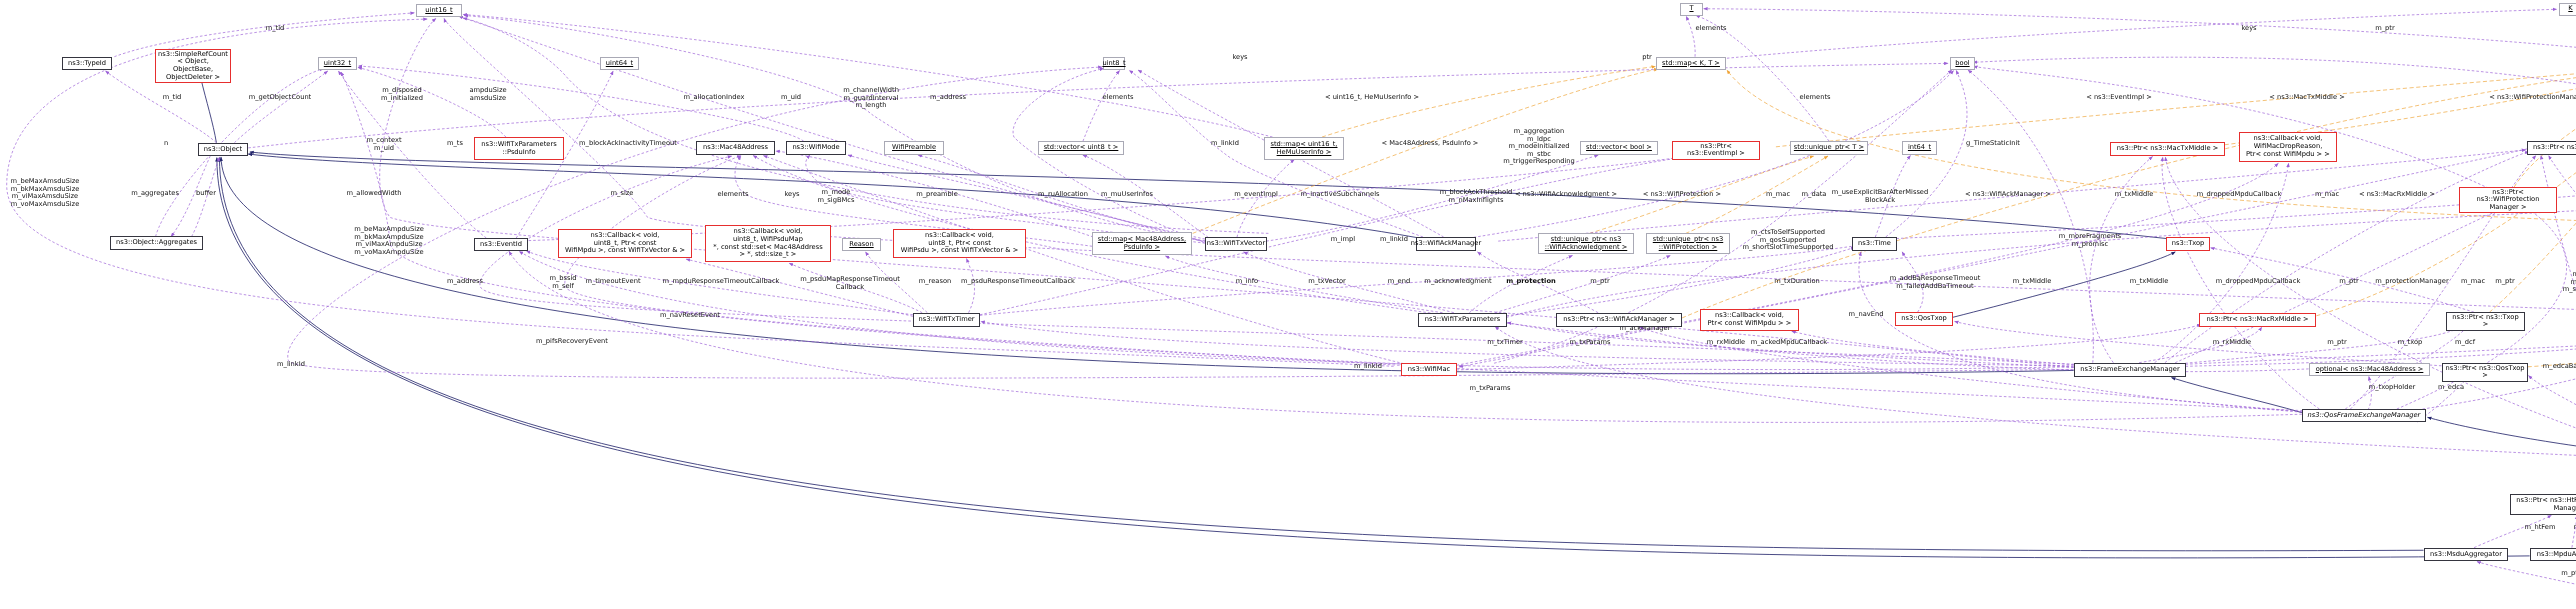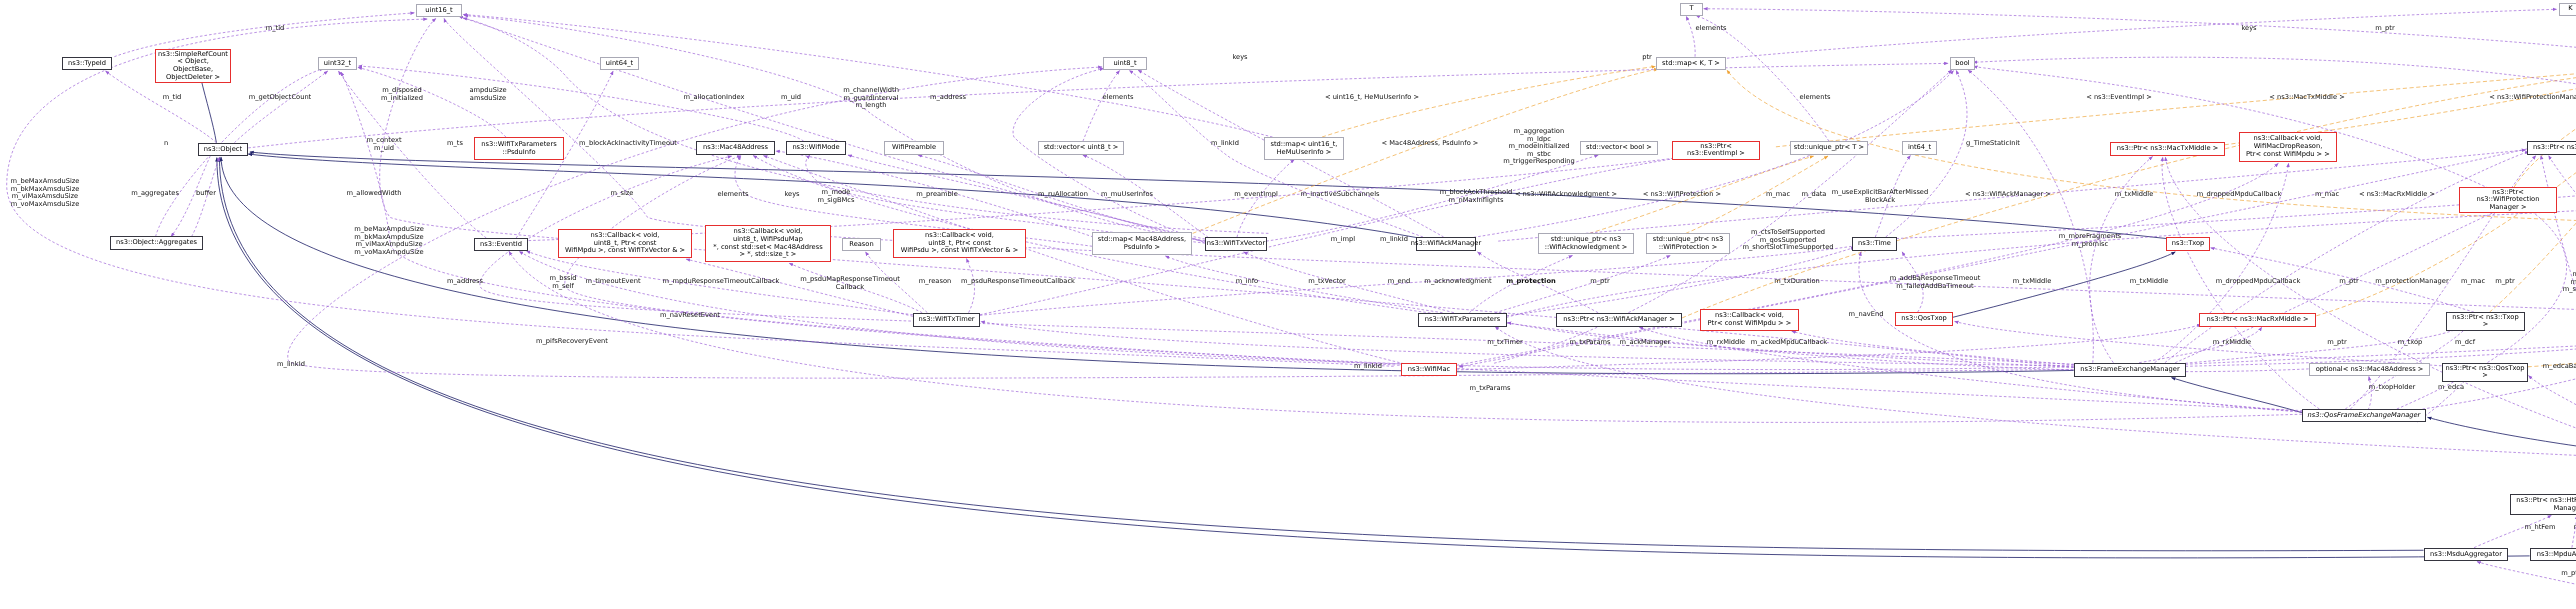--- a/index.html
+++ b/index.html
@@ -2,21 +2,21 @@
 <html style="font-size:8.2px"><head>
 <meta charset="utf-8">
 <style>
   html,body{margin:0;padding:0;background:#ffffff;}
   #canvas{position:relative;width:3609px;height:610px;background:#ffffff;overflow:hidden;
           font-family:"DejaVu Sans","Liberation Sans",sans-serif;}
   #edge-layer{position:absolute;left:0;top:0;}
   .node{position:absolute;display:flex;align-items:center;justify-content:center;
         text-align:center;background:#ffffff;color:#000;font-size:6.7px;line-height:1.16;
         white-space:pre-line;box-sizing:border-box;padding:0.5px 2.1px;z-index:3;}
-  .node.plain{border:0.5px solid #a9a9b5;}
+  .node.plain{border:0.5px solid #a9a9b5;text-decoration:underline;}
   .node.bold{border:1px solid #35353f;}
   .node.red{border:1px solid #e62e2e;}
   .elabel{position:absolute;transform:translate(-50%,-50%);color:#101010;font-size:6.7px;
           line-height:1.12;text-align:center;white-space:pre-line;z-index:2;}
 </style>
 </head>
 <body>
 
 <div id="canvas">
     <svg id="edge-layer" width="3609" height="610" viewBox="0 0 7005 1184">
@@ -266,21 +266,21 @@
 m_shortSlotTimeSupported</div>
     <div class="elabel" style="left: 1247px; top: 282px;">m_info</div>
     <div class="elabel" style="left: 1327px; top: 282px;">m_txVector</div>
     <div class="elabel" style="left: 1399px; top: 282px;">m_end</div>
     <div class="elabel" style="left: 1458px; top: 282px;">m_acknowledgment</div>
     <div class="elabel" style="left: 1531px; top: 282px; font-weight: bold;">m_protection</div>
     <div class="elabel" style="left: 1600px; top: 282px;">m_ptr</div>
     <div class="elabel" style="left: 1797px; top: 282px;">m_txDuration</div>
     <div class="elabel" style="left: 1505px; top: 343px;">m_txTimer</div>
     <div class="elabel" style="left: 1590px; top: 343px;">m_txParams</div>
-    <div class="elabel" style="left: 1645px; top: 343px;">m_ackManager</div>
+    <div class="elabel" style="left: 1645px; top: 329px;">m_ackManager</div>
     <div class="elabel" style="left: 1726px; top: 343px;">m_rxMiddle</div>
     <div class="elabel" style="left: 1789px; top: 343px;">m_ackedMpduCallback</div>
     <div class="elabel" style="left: 1368px; top: 367px;">m_linkId</div>
     <div class="elabel" style="left: 1490px; top: 389px;">m_txParams</div>
     <div class="elabel" style="left: 2090px; top: 240px;">m_moreFragments
 m_promisc</div>
     <div class="elabel" style="left: 1935px; top: 282px;">m_addBaResponseTimeout
 m_failedAddBaTimeout</div>
     <div class="elabel" style="left: 2032px; top: 282px;">m_txMiddle</div>
     <div class="elabel" style="left: 2149px; top: 282px;">m_txMiddle</div>
@@ -305,21 +305,21 @@
     <div class="elabel" style="left: 2571px; top: 574px;">m_ptr</div>
     <div class="node plain" title="uint16_t" style="left: 416px; top: 4.1px; width: 46px; min-height: 13.4px;">uint16_t</div>
     <div class="node plain" title="T" style="left: 1680px; top: 2.6px; width: 23px; min-height: 13.4px;">T</div>
     <div class="node plain" title="K" style="left: 2559px; top: 2.6px; width: 23px; min-height: 13.4px;">K</div>
     <div class="node bold" title="ns3::TypeId" style="left: 62px; top: 57px; width: 50px; min-height: 13.4px;">ns3::TypeId</div>
     <div class="node red" title="ns3::SimpleRefCount &lt; Object, ObjectBase, ObjectDeleter &gt;" style="left: 155px; top: 49px; width: 76px; min-height: 29px;">ns3::SimpleRefCount
 &lt; Object, ObjectBase,
 ObjectDeleter &gt;</div>
     <div class="node plain" title="uint32_t" style="left: 318px; top: 57px; width: 39px; min-height: 13.4px;">uint32_t</div>
     <div class="node plain" title="uint64_t" style="left: 600px; top: 57px; width: 39px; min-height: 13.4px;">uint64_t</div>
-    <div class="node plain" title="uint8_t" style="left: 1103px; top: 57px; width: 44px; min-height: 13.4px;">uint8_t</div>
+    <div class="node plain" title="uint8_t" style="left: 1103px; top: 57px; width: 22px; min-height: 13.4px;">uint8_t</div>
     <div class="node plain" title="std::map&lt; K, T &gt;" style="left: 1656px; top: 57px; width: 70px; min-height: 13.4px;">std::map&lt; K, T &gt;</div>
     <div class="node plain" title="bool" style="left: 1950px; top: 57px; width: 25px; min-height: 13.4px;">bool</div>
     <div class="node bold" title="ns3::Object" style="left: 198px; top: 143px; width: 50px; min-height: 13.4px;">ns3::Object</div>
     <div class="node red" title="ns3::WifiTxParameters ::PsduInfo" style="left: 474px; top: 137px; width: 90px; min-height: 23px;">ns3::WifiTxParameters
 ::PsduInfo</div>
     <div class="node bold" title="ns3::Mac48Address" style="left: 696px; top: 141px; width: 79px; min-height: 14px;">ns3::Mac48Address</div>
     <div class="node bold" title="ns3::WifiMode" style="left: 786px; top: 141px; width: 60px; min-height: 14px;">ns3::WifiMode</div>
     <div class="node plain" title="WifiPreamble" style="left: 884px; top: 141px; width: 60px; min-height: 14px;">WifiPreamble</div>
     <div class="node plain" title="std::vector&lt; uint8_t &gt;" style="left: 1038px; top: 141px; width: 86px; min-height: 14px;">std::vector&lt; uint8_t &gt;</div>
     <div class="node plain" title="std::map&lt; uint16_t, HeMuUserInfo &gt;" style="left: 1264px; top: 137px; width: 80px; min-height: 23px;">std::map&lt; uint16_t,

